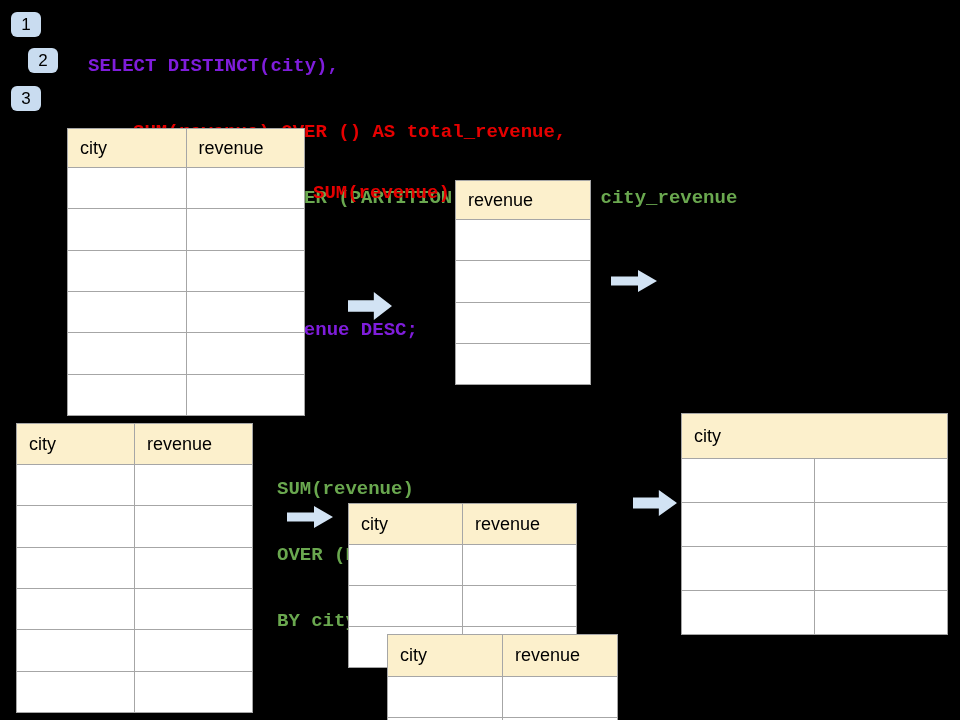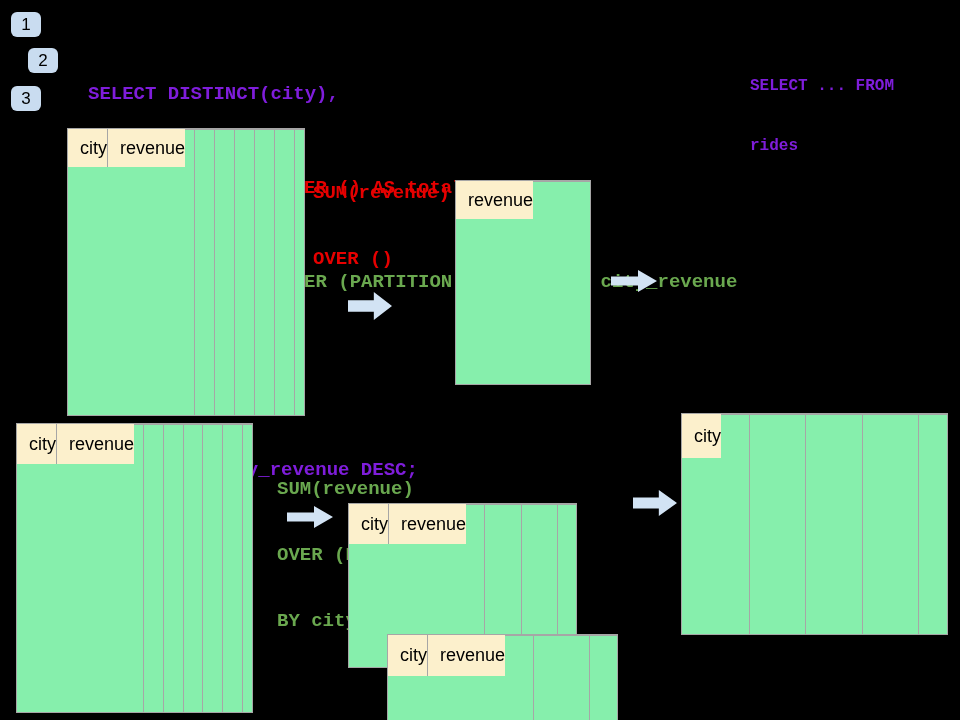--- a/index.html
+++ b/index.html
@@ -15,33 +15,33 @@
   }
   #badge-1{left:11px;top:12px;}
   #badge-2{left:28px;top:48px;}
   #badge-3{left:11px;top:86px;}
   
   .code{
     font-family:"Liberation Mono","DejaVu Sans Mono",monospace;
     font-weight:bold;white-space:pre;
   }
   #sql-block{position:absolute;left:88px;top:11px;font-size:19px;line-height:22px;}
-  .sql-line{height:22px;margin-top:28px;}
+  .sql-line{height:22px;}
   .ind-1{padding-left:45px;}
   .ind-2{padding-left:22px;}
   .purple{color:#7f1ddb;}
   .red{color:#e60000;}
   .green{color:#6aa84f;}
   #side-note{position:absolute;left:750px;top:36px;font-size:16px;line-height:20px;}
   #annot-total{position:absolute;left:313px;top:138px;font-size:19px;line-height:22px;}
   #annot-partition{position:absolute;left:277px;top:434px;font-size:19px;line-height:22px;}
   
   .tbl{
-    position:absolute;display:flex;flex-direction:row;
-    border:1px solid #a6a6a6;background:#86efac;box-sizing:border-box;
+    position:absolute;display:flex;flex-direction:column;
+    border:1px solid #a6a6a6;background:#ffffff;box-sizing:border-box;
   }
   .thead{display:flex;background:#fcf0cc;flex:0 0 auto;}
   .cell{flex:1;display:flex;align-items:center;box-sizing:border-box;}
   .cell + .cell{border-left:1px solid #a6a6a6;}
   .hcell{padding-left:12px;color:#000;font-size:18px;}
   .trow{display:flex;flex:1 0 auto;border-top:1px solid #a6a6a6;}
   #tbl-source-top      {left:67px; top:128px;width:238px;height:288px;}
   #tbl-source-top .thead{height:38px;}
   #tbl-revenue-only    {left:455px;top:180px;width:136px;height:205px;}
   #tbl-revenue-only .thead{height:38px;}
@@ -71,28 +71,23 @@
   <div class="badge" id="badge-3">3</div>
 
   <div id="sql-block" class="code">
     <div class="sql-line purple">SELECT DISTINCT(city),</div>
     <div class="sql-line red ind-1">SUM(revenue) OVER () AS total_revenue,</div>
     <div class="sql-line green ind-1">SUM(revenue) OVER (PARTITION BY city) as city_revenue</div>
     <div class="sql-line purple ind-2">FROM rides</div>
     <div class="sql-line purple ind-2">ORDER by city_revenue DESC;</div>
   </div>
 
-  <div id="side-note" class="code purple">
-    <div>SELECT ... FROM</div>
-    <div>rides</div>
-  </div>
 
   <div id="annot-total" class="code red">
     <div>SUM(revenue)</div>
-    <div>OVER ()</div>
   </div>
 
   <div id="annot-partition" class="code green">
     <div>SUM(revenue)</div>
     <div>OVER (PARTITION</div>
     <div>BY city)</div>
   </div>
 
   <div class="tbl" id="tbl-source-top">
       <div class="thead">

